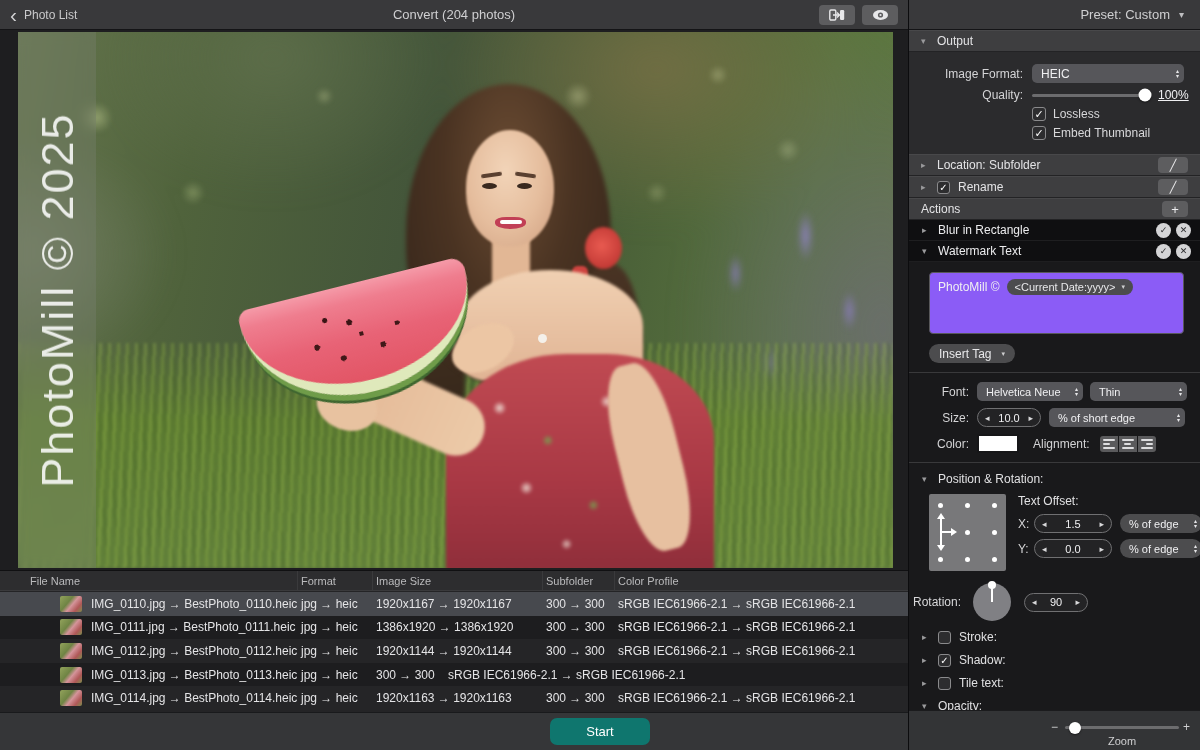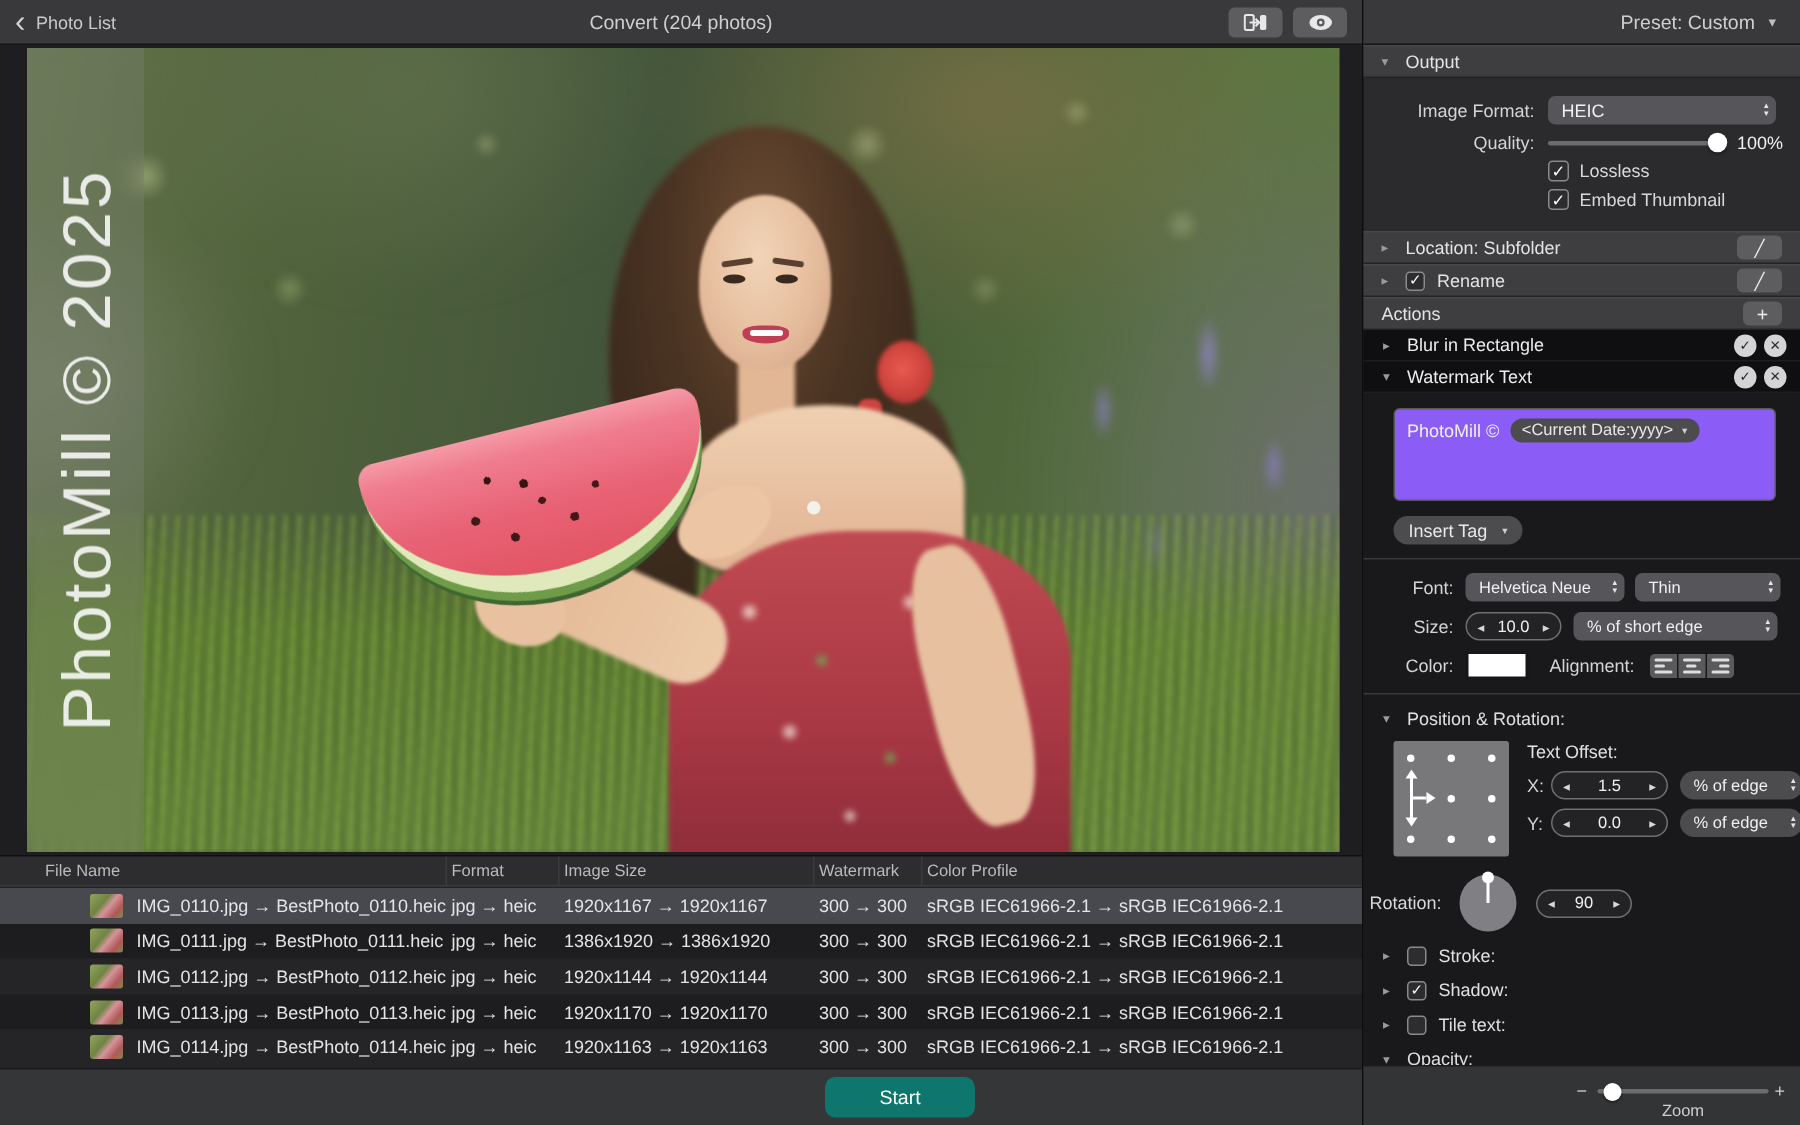--- a/index.html
+++ b/index.html
@@ -236,21 +236,21 @@
       <div class="w-hand-r"></div>
       <div class="blur-strip"></div>
       <div class="watermark">PhotoMill © 2025</div>
     </div>
   </div>
 
   <div class="table-header">
     <div class="hcol c-file">File Name</div>
     <div class="hcol c-format">Format</div>
     <div class="hcol c-size">Image Size</div>
-    <div class="hcol c-res">Watermark</div>
+    <div class="hcol c-res">Subfolder</div>
     <div class="hcol c-profile">Color Profile</div>
   </div>
 
   <div class="rows">
     <div class="row selected">
       <div class="rcol c-file">
           <div class="thumb"></div>
           <span>IMG_0110.jpg → BestPhoto_0110.heic</span>
         </div>
       <div class="rcol c-format">jpg → heic</div>
@@ -277,21 +277,20 @@
       <div class="rcol c-size">1920x1144 → 1920x1144</div>
       <div class="rcol c-res">300 → 300</div>
       <div class="rcol c-profile">sRGB IEC61966-2.1 → sRGB IEC61966-2.1</div>
     </div>
     <div class="row">
       <div class="rcol c-file">
           <div class="thumb"></div>
           <span>IMG_0113.jpg → BestPhoto_0113.heic</span>
         </div>
       <div class="rcol c-format">jpg → heic</div>
-      <div class="rcol c-size">1920x1170 → 1920x1170</div>
       <div class="rcol c-res">300 → 300</div>
       <div class="rcol c-profile">sRGB IEC61966-2.1 → sRGB IEC61966-2.1</div>
     </div>
     <div class="row">
       <div class="rcol c-file">
           <div class="thumb"></div>
           <span>IMG_0114.jpg → BestPhoto_0114.heic</span>
         </div>
       <div class="rcol c-format">jpg → heic</div>
       <div class="rcol c-size">1920x1163 → 1920x1163</div>
@@ -324,21 +323,21 @@
               <span>▴</span>
               <span>▾</span>
             </span>
         </div>
       </div>
       <div class="form-row">
         <span class="flabel">Quality:</span>
         <div class="slider" style="width:113px;">
           <div class="knob" style="left:100%;"></div>
         </div>
-        <span style="margin-left:13px;color:#f0f0f2;">100%</span>
+        <span style="margin-left:13px;color:#f0f0f2;text-decoration:underline;">100%</span>
       </div>
       <div class="checkrow">
         <span class="checkbox">
             <span>✓</span>
           </span>
         <span>Lossless</span>
       </div>
       <div class="checkrow">
         <span class="checkbox">
             <span>✓</span>

